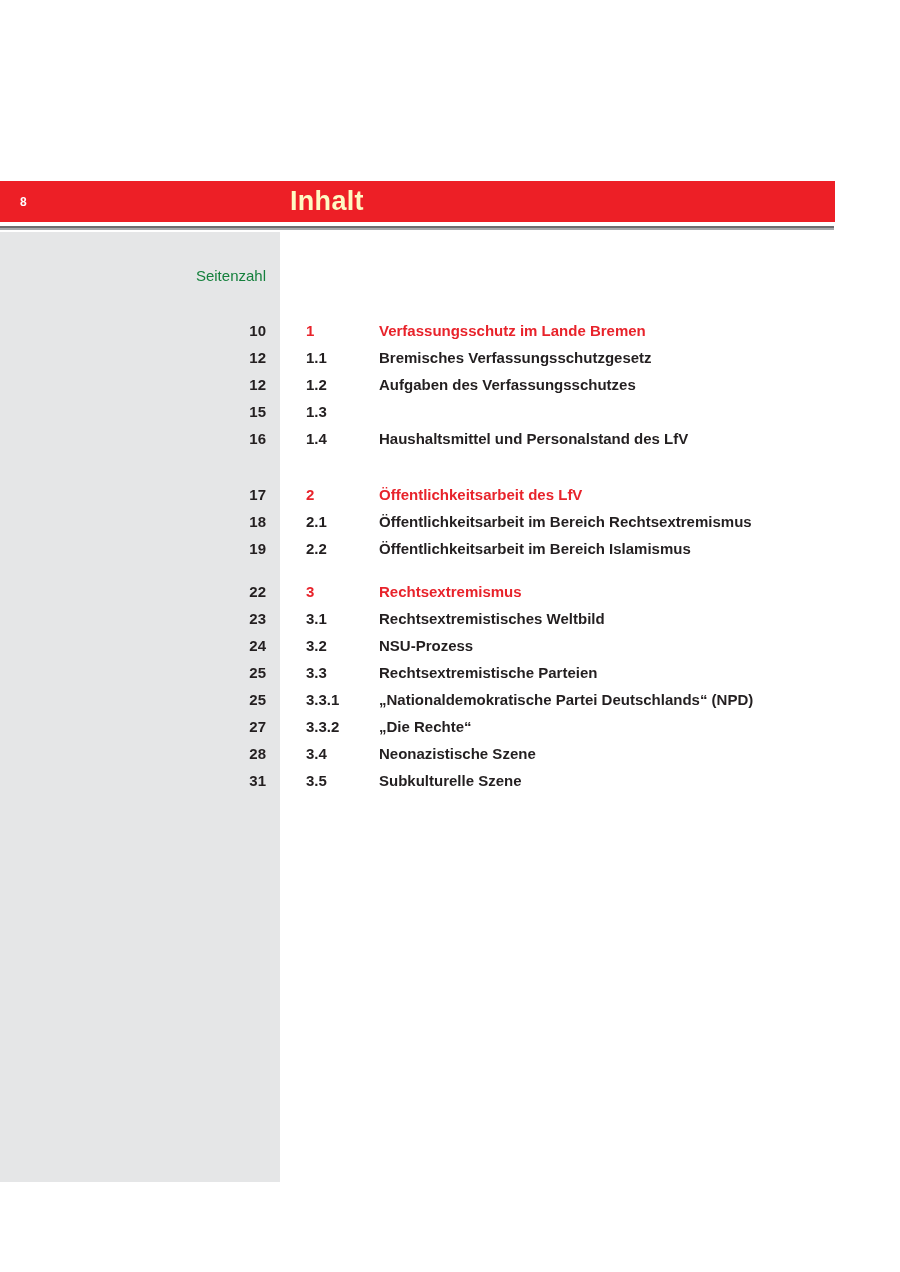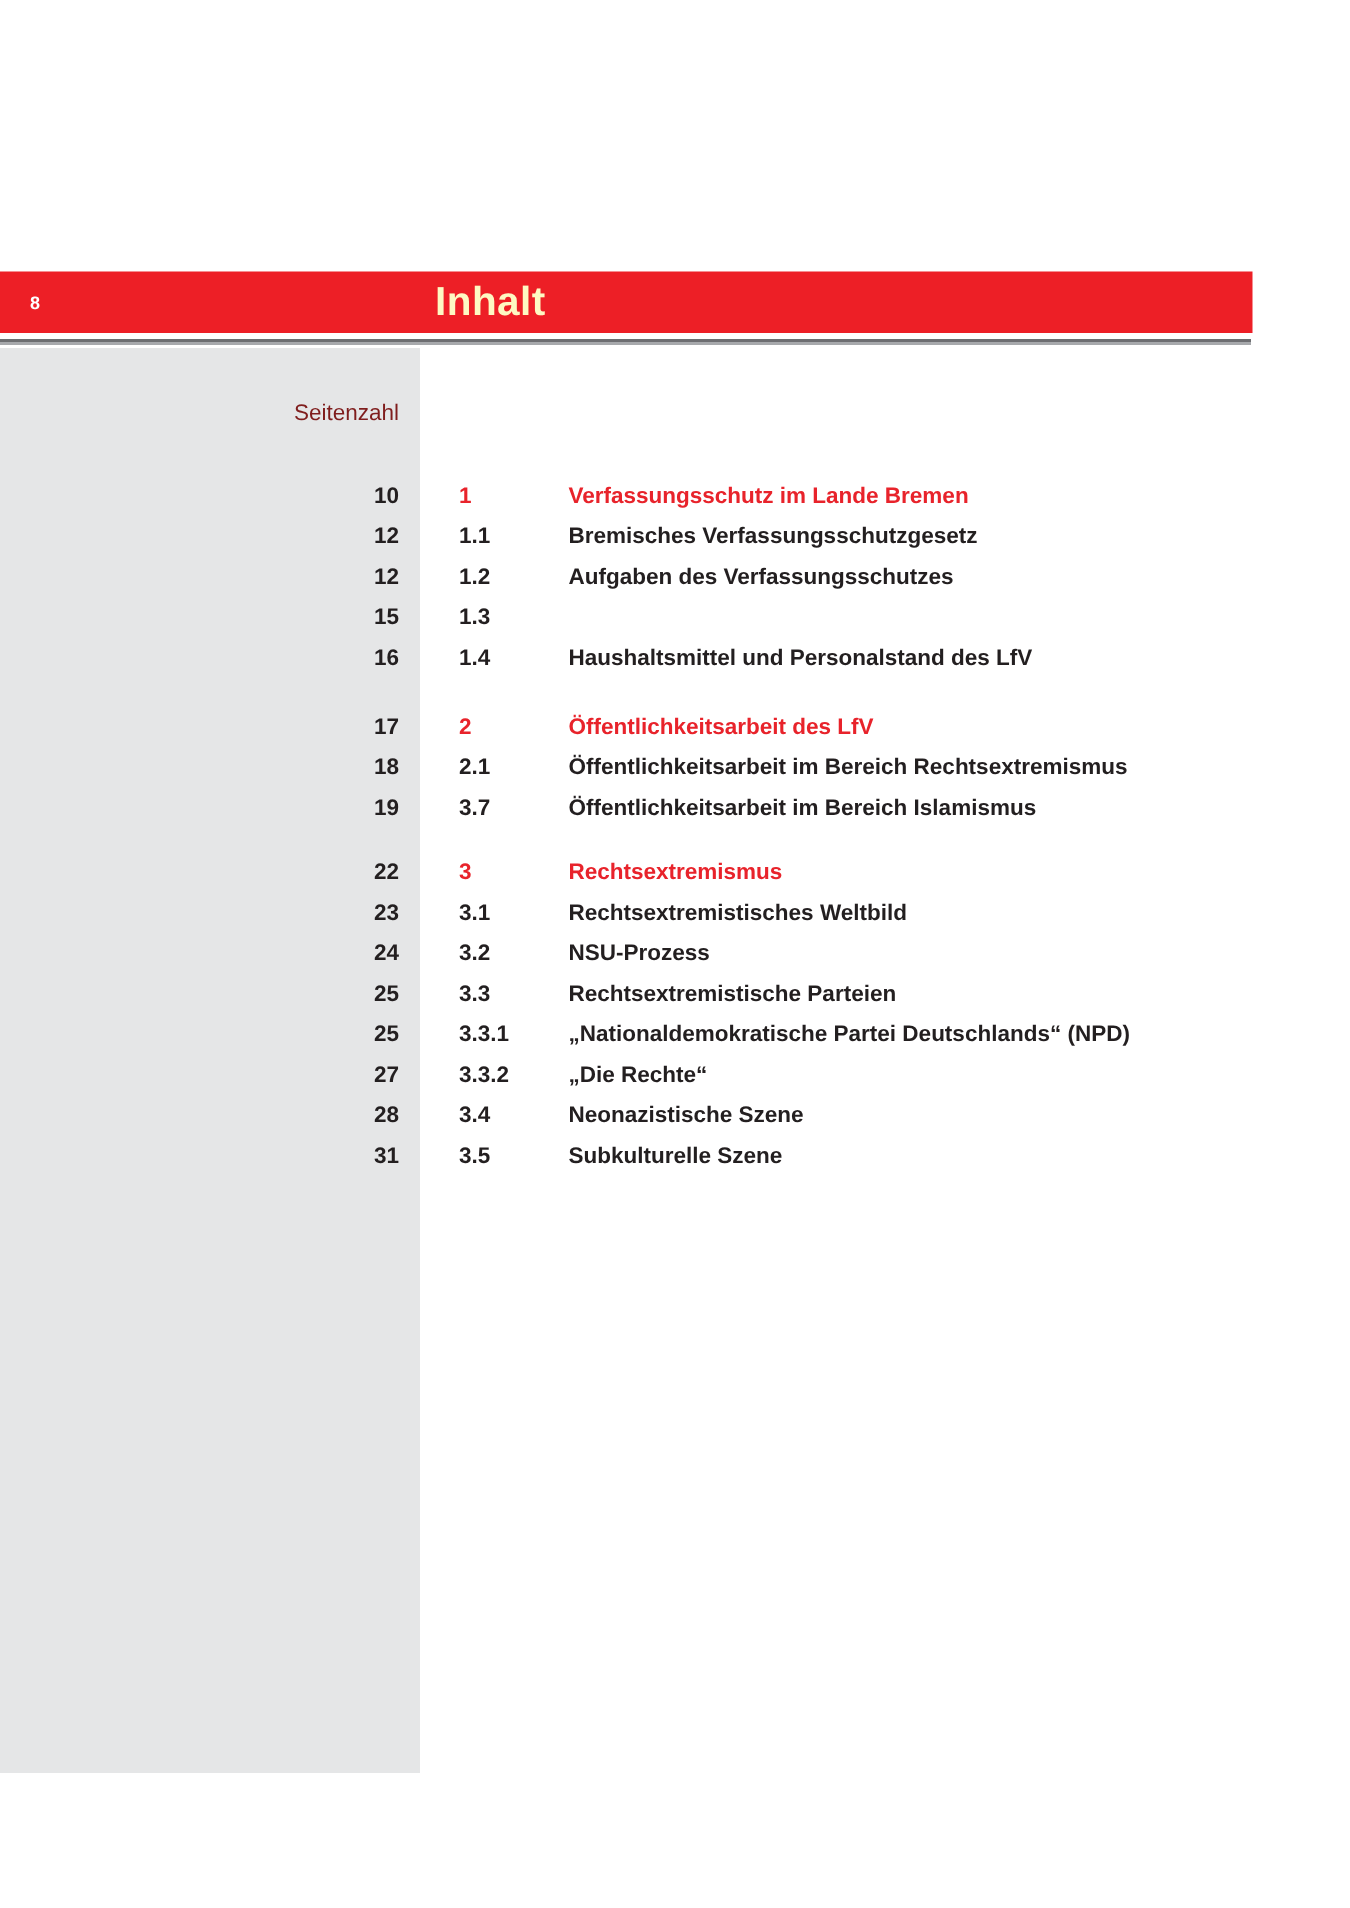--- a/index.html
+++ b/index.html
@@ -37,26 +37,26 @@
   
   .gray-col {
     position: absolute; left: 0; top: 232px;
     width: 280px; height: 950px;
     background: #E5E6E7;
   }
 
   .seitenzahl-label {
     position: absolute; left: 0; top: 267px;
     width: 266px; text-align: right;
-    font-size: 15px; color: #7f1d1d;
+    font-size: 15px; color: #15803d;
   }
 
   
   .toc { position: absolute; left: 0; top: 317px; width: 900px; }
-  .toc-group-2 { margin-top: 19px; }
+  .toc-group-2 { margin-top: 29px; }
   .toc-group-3 { margin-top: 16px; }
   .toc-row {
     display: flex; align-items: center;
     height: 27px;
     font-size: 15px; font-weight: bold; color: #231F20; gap: 18px;
   }
   .toc-row .page  { width: 266px; text-align: right; flex: 0 0 auto; }
   .toc-row .sec   { margin-left: 22px; width: 55px; flex: 0 0 auto; }
   .toc-row .title { flex: 1 1 auto; }
   .toc-row.chapter .sec,
@@ -114,21 +114,21 @@
       <span class="sec">2</span>
       <span class="title">Öffentlichkeitsarbeit des LfV</span>
     </div>
     <div class="toc-row">
       <span class="page">18</span>
       <span class="sec">2.1</span>
       <span class="title">Öffentlichkeitsarbeit im Bereich Rechtsextremismus</span>
     </div>
     <div class="toc-row">
       <span class="page">19</span>
-      <span class="sec">3.7</span>
+      <span class="sec">2.2</span>
       <span class="title">Öffentlichkeitsarbeit im Bereich Islamismus</span>
     </div>
   </div>
 
   <div class="toc-group toc-group-3">
     <div class="toc-row chapter">
       <span class="page">22</span>
       <span class="sec">3</span>
       <span class="title">Rechtsextremismus</span>
     </div>

